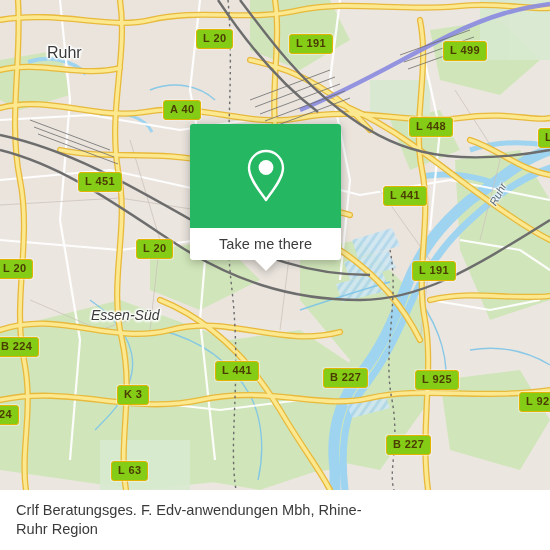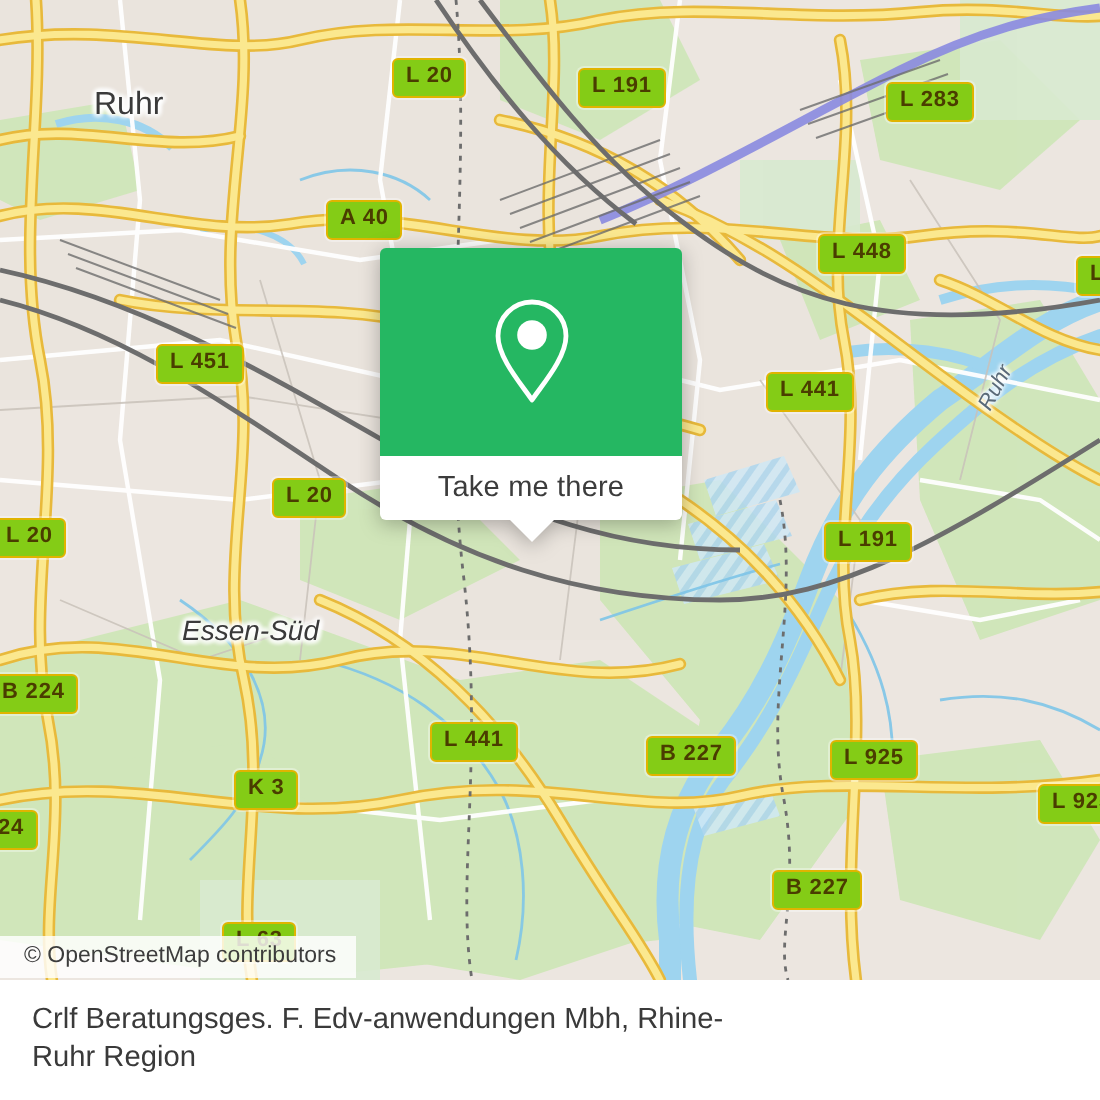--- a/index.html
+++ b/index.html
@@ -250,21 +250,21 @@
       </g>
     </svg>
 
     <div class="place" style="left:47px;top:44px;">Ruhr</div>
     <div class="place italic" style="left:91px;top:307px;">Essen-Süd</div>
 
     <div class="water-label" style="left:486px;top:188px;transform:rotate(-62deg);">Ruhr</div>
 
     <div class="shield" style="left:196px;top:29px;">L 20</div>
     <div class="shield" style="left:289px;top:34px;">L 191</div>
-    <div class="shield" style="left:443px;top:41px;">L 283</div>
+    <div class="shield" style="left:443px;top:41px;">L 499</div>
     <div class="shield" style="left:163px;top:100px;">A 40</div>
     <div class="shield" style="left:409px;top:117px;">L 448</div>
     <div class="shield" style="left:538px;top:128px;">L</div>
     <div class="shield" style="left:78px;top:172px;">L 451</div>
     <div class="shield" style="left:383px;top:186px;">L 441</div>
     <div class="shield" style="left:136px;top:239px;">L 20</div>
     <div class="shield" style="left:-4px;top:259px;">L 20</div>
     <div class="shield" style="left:412px;top:261px;">L 191</div>
     <div class="shield" style="left:-6px;top:337px;">B 224</div>
     <div class="shield" style="left:215px;top:361px;">L 441</div>
@@ -282,20 +282,19 @@
           <path d="M22 3 C12.6 3 5 10.6 5 20 C5 31 17 44.5 22 52 C27 44.5 39 31 39 20 C39 10.6 31.4 3 22 3 Z" fill="none" stroke="#ffffff" stroke-width="2.4" stroke-linejoin="round"></path>
           <circle cx="22" cy="19.5" r="7.4" fill="#ffffff"></circle>
         </svg>
       </div>
       <div class="card-bottom">
         <span class="cb-label">Take me there</span>
         <span class="card-tail"></span>
       </div>
     </div>
 
-    <div class="attrib">© OpenStreetMap contributors</div>
   </div>
 
   <div class="footer">
     <div class="footer-title">Crlf Beratungsges. F. Edv-anwendungen Mbh, Rhine-Ruhr Region</div>
   </div>
 
 </div>
 
 </body></html>

